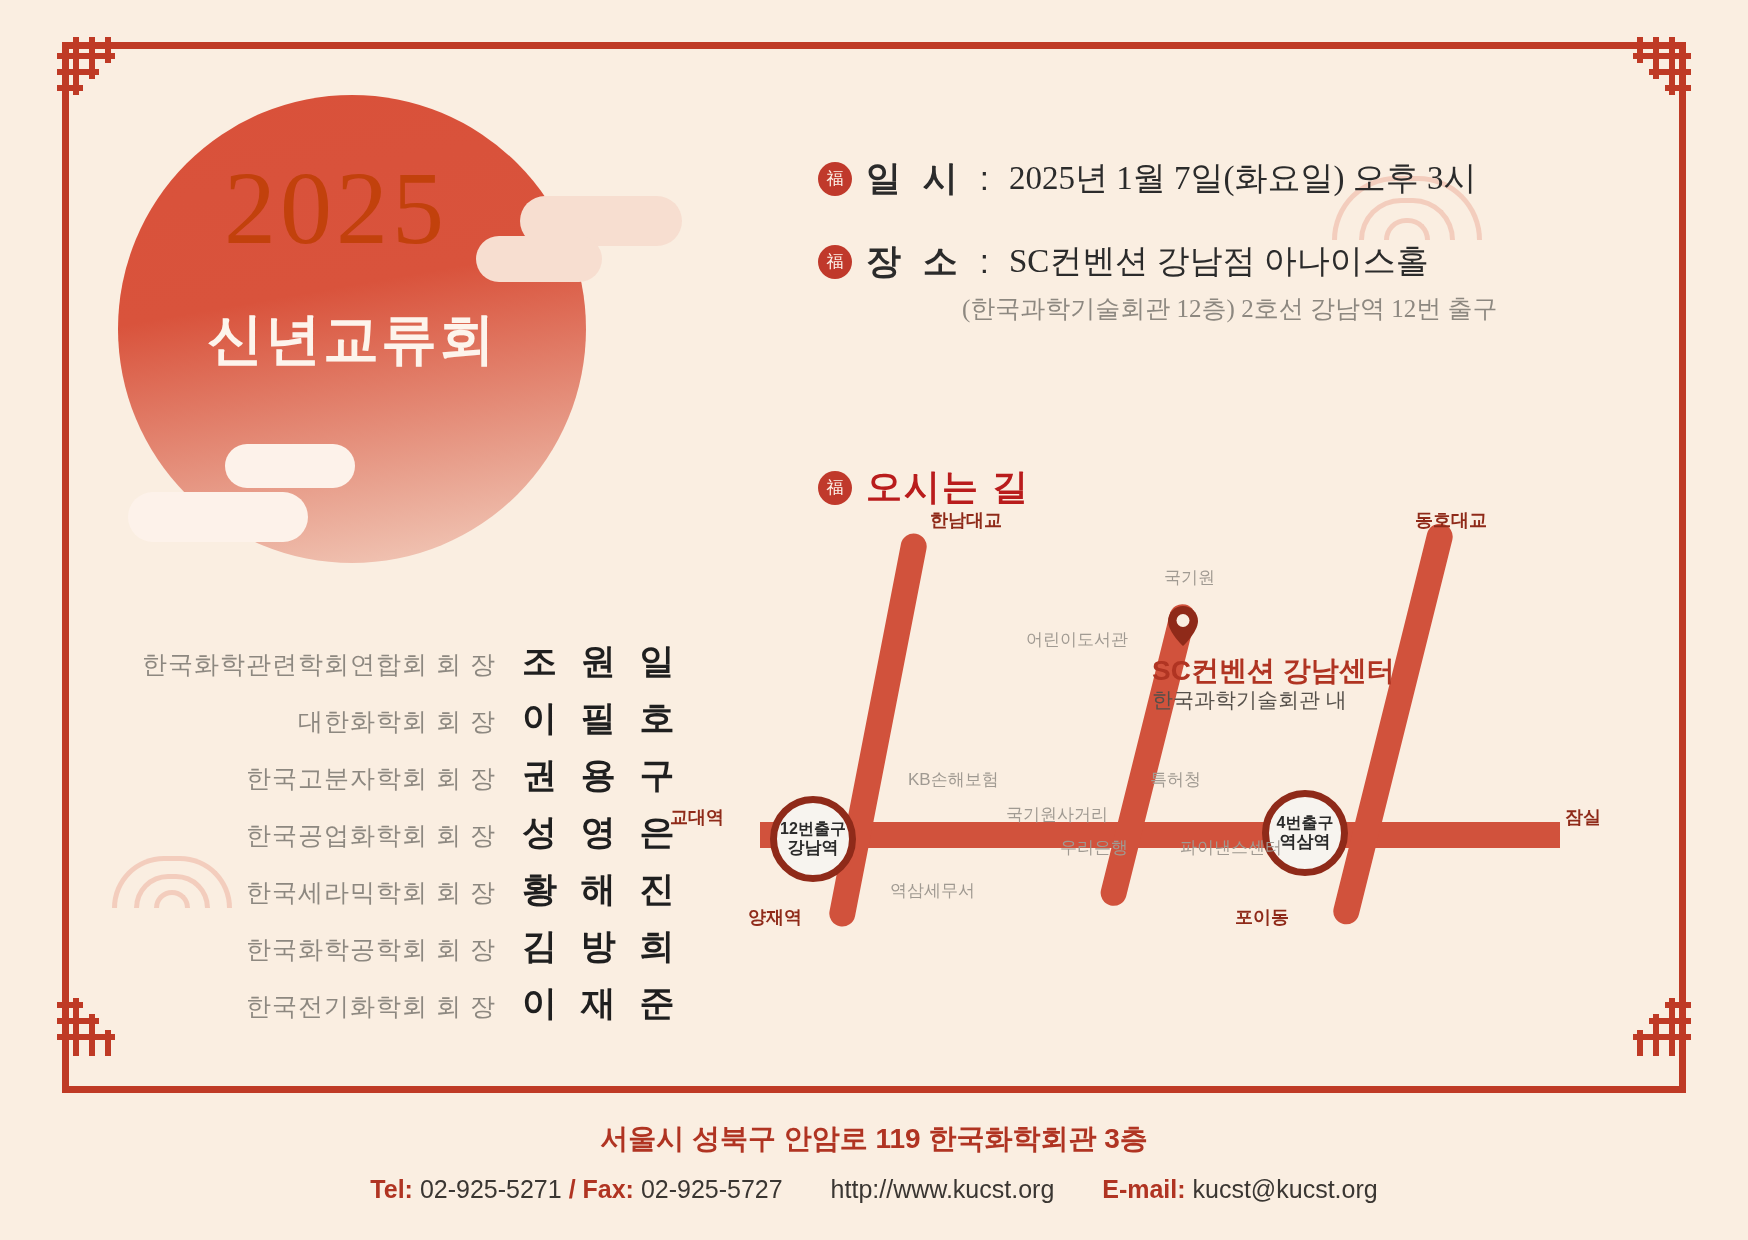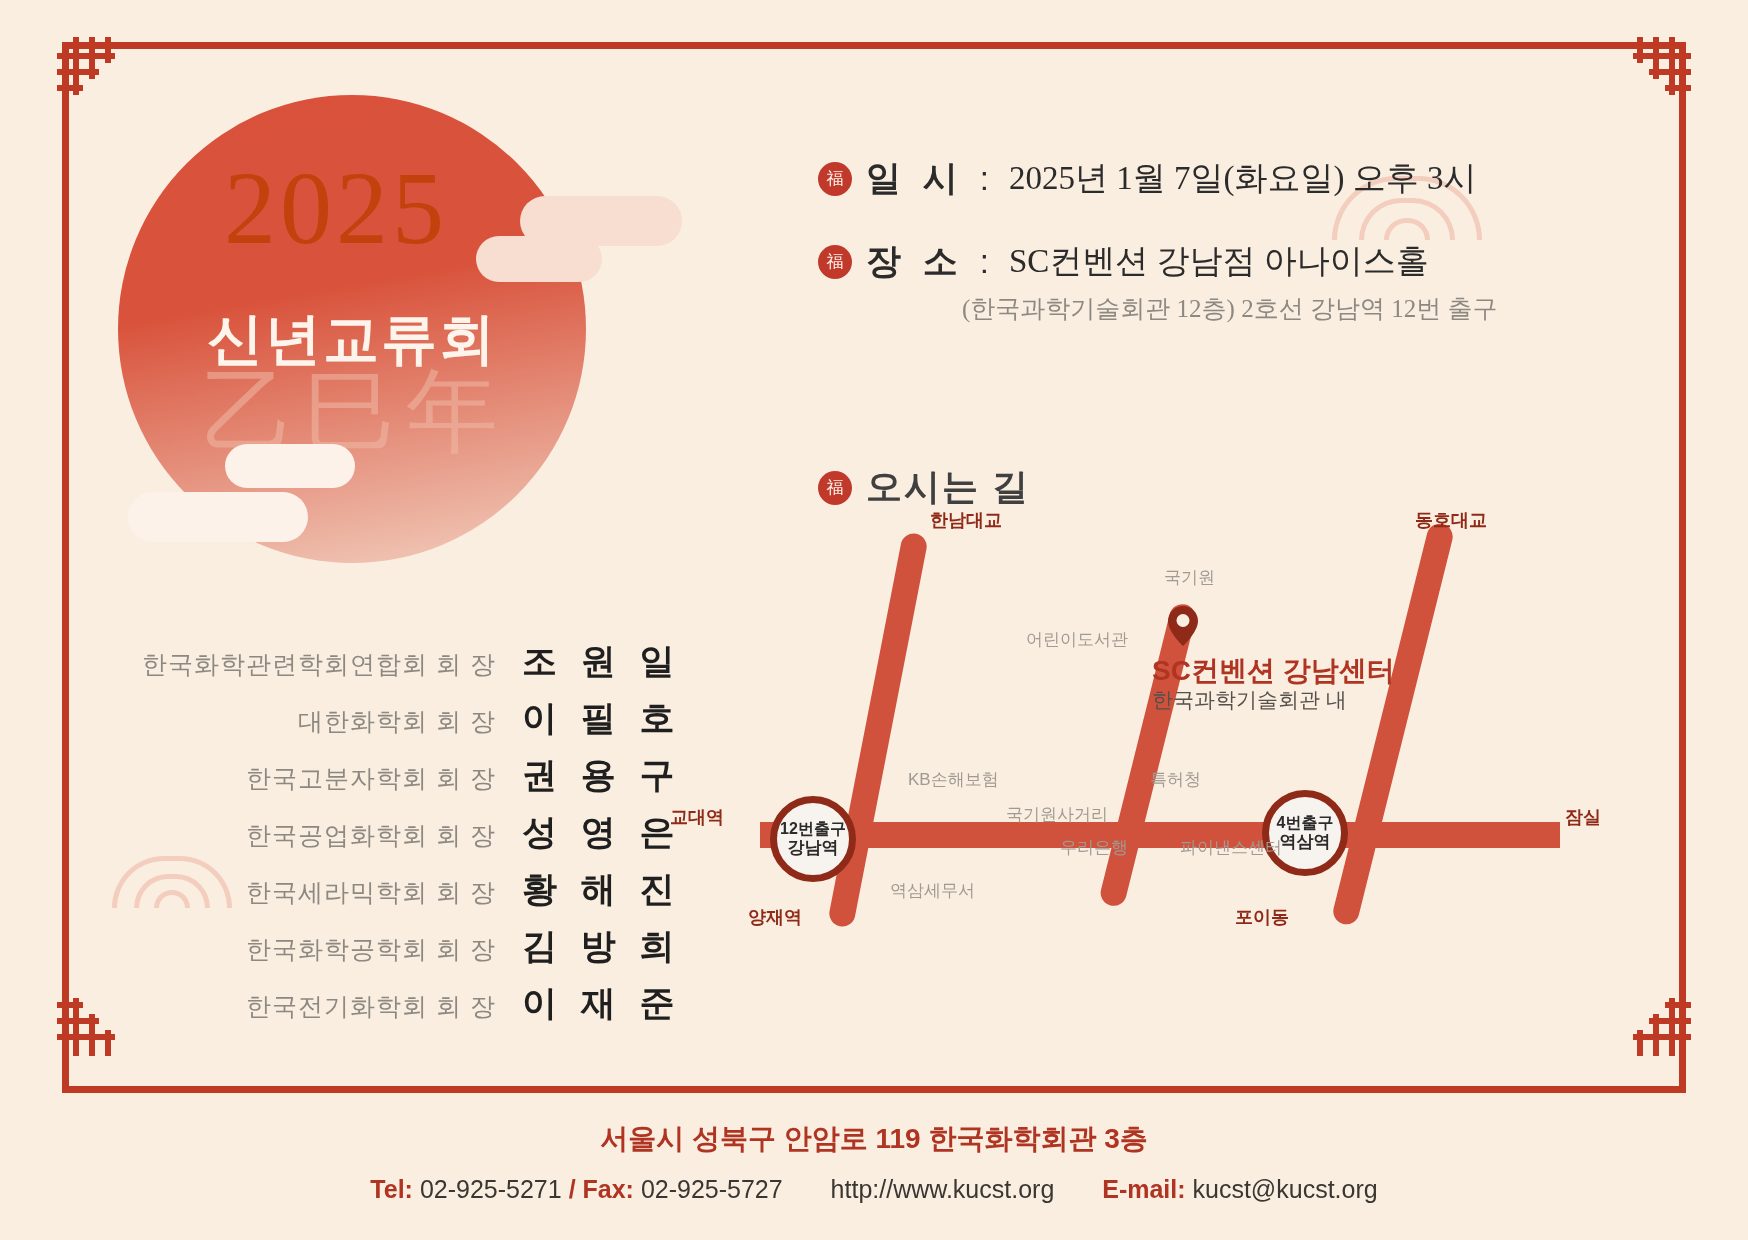--- a/index.html
+++ b/index.html
@@ -82,21 +82,21 @@
   .ir2 { left: 818px; top: 238px; }
   .ir-key { font-size: 35px; font-weight: 700; color: #2b2b2b; letter-spacing: 6px; }
   .ir-colon { font-size: 33px; color:#2b2b2b; margin: 0 6px 0 2px; }
   .ir-val { font-size: 33px; color: #2b2b2b; font-family: "Liberation Serif", serif; }
   .info-sub {
     position: absolute; left: 962px; top: 292px;
     font-size: 25px; color: #8d8880; font-family: "Liberation Serif", serif;
   }
 
   .route-head { position: absolute; left: 818px; top: 463px; display: flex; align-items: center; gap: 14px; }
-  .route-head .t { font-size: 36px; font-weight: 700; color: #404040; letter-spacing: 2px; }
+  .route-head .t { font-size: 36px; font-weight: 700; color: #b91c1c; letter-spacing: 2px; }
 
   
   .officers { position: absolute; left: 130px; top: 638px; width: 520px; }
   .off-row { display: flex; align-items: baseline; justify-content: flex-end; height: 57px; }
   .off-org { font-size: 25px; color: #8d8880; letter-spacing: 1px; white-space: nowrap; }
   .off-name {
     width: 128px; text-align: left; margin-left: 26px;
     font-size: 35px; font-weight: 700; color: #1f1f1f; letter-spacing: 7px; white-space: nowrap;
   }
 
@@ -186,21 +186,20 @@
   <div class="corner c-br">
     <i class="h1"></i>
       <i class="h2"></i>
       <i class="h3"></i>
       <i class="v1"></i>
       <i class="v2"></i>
       <i class="v3"></i>
   </div>
 
   <div class="hero-circle"></div>
-  <div class="hero-ghost">乙巳年</div>
   <div class="hero-year">2025</div>
   <div class="hero-sub">신년교류회</div>
 
   <div class="cloud cl1"></div>
   <div class="cloud cl2"></div>
   <div class="cloud cl3"></div>
   <div class="cloud cl4"></div>
 
   <div class="arcset arc-tr">
     <span style="width:150px;height:64px;"></span>

